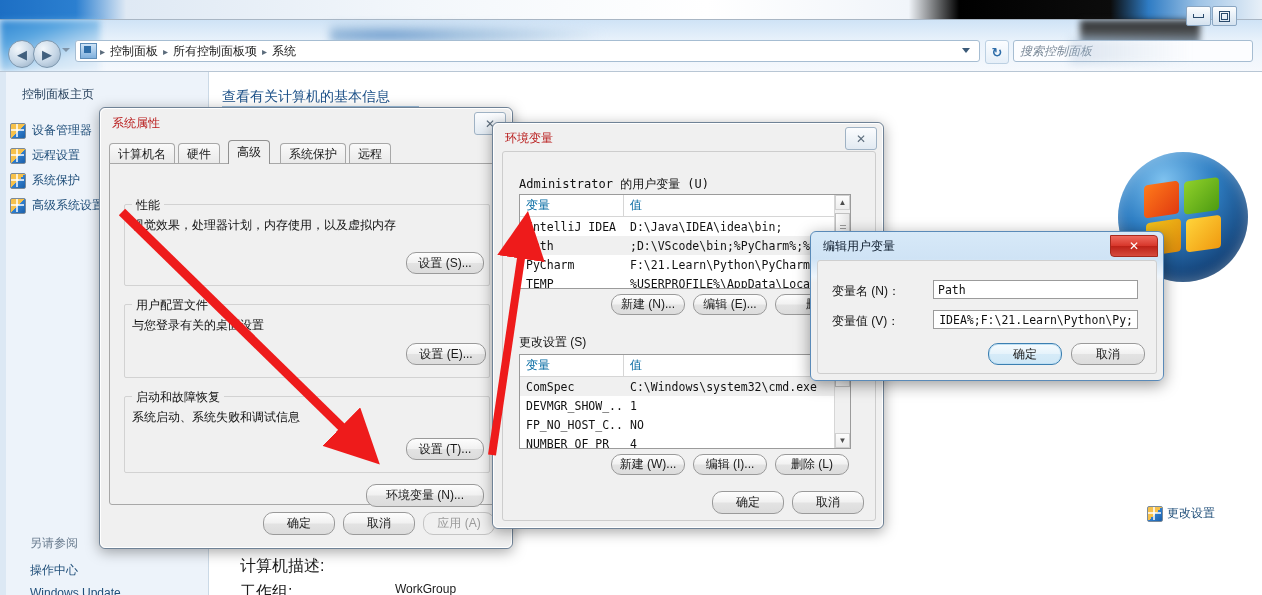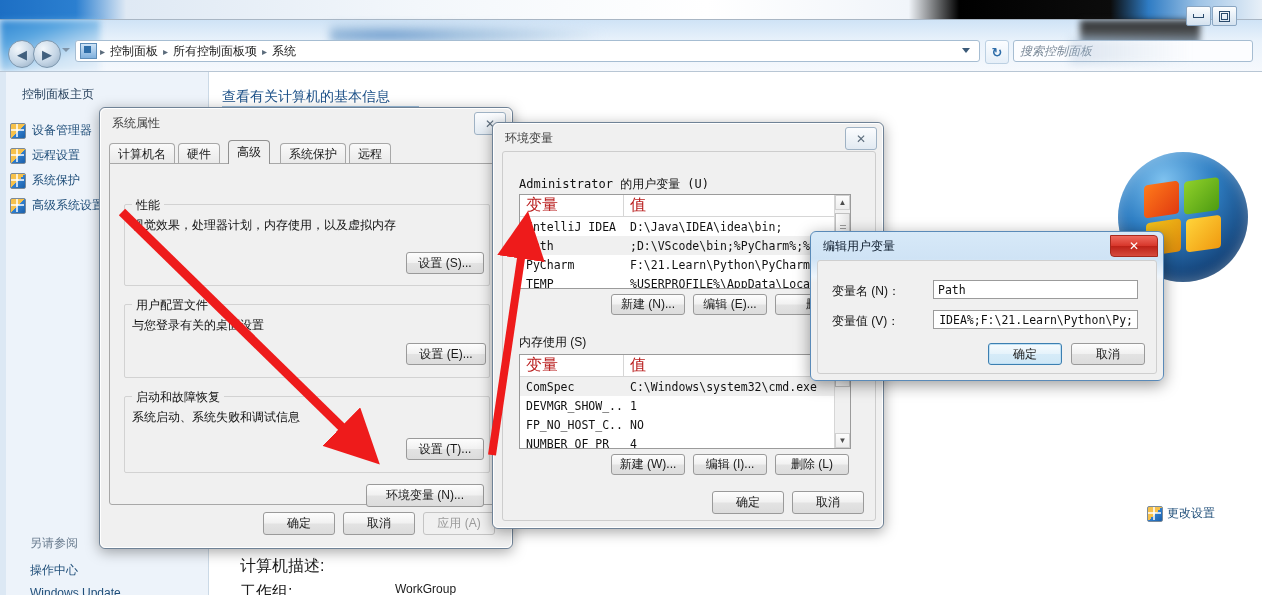--- a/index.html
+++ b/index.html
@@ -120,31 +120,31 @@
   
   .dialog{
     background:#f0f0f0;border:1px solid #6f8296;border-radius:6px;
     box-shadow:0 3px 14px rgba(0,0,0,.35);
   }
   .dialog-frame{
     position:absolute;left:0;top:0;right:0;bottom:0;border-radius:6px;
     border:1px solid #ffffff;pointer-events:none;
   }
   .dlg-title{
-    position:absolute;left:12px;top:7px;font-size:12px;color:#404040;
+    position:absolute;left:12px;top:7px;font-size:12px;color:#b91c1c;
   }
   .dlg-closebox{
     position:absolute;right:6px;top:4px;width:30px;height:21px;
     border:1px solid #9fb2c4;border-radius:3px;
     background:linear-gradient(180deg,#fbfcfe 0%,#edf2f7 55%,#e2eaf2 100%);
     display:flex;align-items:center;justify-content:center;
     color:#5d6d7d;font-size:12px;
   }
   .btn{
-    border:1px solid #9a9a9a;border-radius:3px;
+    border:1px solid #9a9a9a;border-radius:10px;
     background:linear-gradient(180deg,#fdfdfd 0%,#f1f1f1 48%,#e3e3e3 52%,#dcdcdc 100%);
     font-size:12px;color:#1a1a1a;text-align:center;
     display:flex;align-items:center;justify-content:center;
     box-sizing:border-box;
   }
   .btn.disabled{color:#9a9a9a;background:#f0f0f0;border-color:#c4c4c4;}
   .btn.default{
     border:1px solid #3c7fb1;
     box-shadow:0 0 0 1px #bfe0f4 inset;
     background:linear-gradient(180deg,#f6fbfe 0%,#e6f3fb 48%,#d6ebf8 52%,#cfe7f6 100%);
@@ -174,21 +174,21 @@
 
   
   #envvars{left:492px;top:122px;width:390px;height:405px;}
   #ev-panel{position:absolute;left:9px;top:28px;width:372px;height:368px;background:#f0f0f0;border:1px solid #cdcdcd;border-radius:3px;}
   .ev-sectitle{position:absolute;font-size:12px;color:#111;font-family:"DejaVu Sans Mono","Liberation Mono",monospace;}
   .lv{
     position:absolute;background:#fff;border:1px solid #9b9b9b;overflow:hidden;
   }
   .lv-head{
     display:flex;height:21px;border-bottom:1px solid #d6d6d6;background:#fff;
-    font-size:16px;color:#b91c1c;
+    font-size:12px;color:#0369a1;
   }
   .lv-head div{display:flex;align-items:center;padding-left:6px;box-sizing:border-box;}
   .lv-head .c1{width:104px;border-right:1px solid #d6d6d6;}
   .lv-head .c2{flex:1;}
   .lv-row{display:flex;height:19px;font-size:11.5px;color:#111;font-family:"DejaVu Sans Mono","Liberation Mono",monospace;}
   .lv-row div{display:flex;align-items:center;padding-left:6px;box-sizing:border-box;white-space:nowrap;overflow:hidden;}
   .lv-row .c1{width:104px;}
   .lv-row .c2{flex:1;}
   .lv-row.sel{background:#f0f0f0;}
   .scrollbar{
@@ -410,21 +410,21 @@
       <div class="scrollbar">
         <div class="sb-arrow">▲</div>
         <div class="sb-thumb" style="top:18px;height:30px;"></div>
       </div>
     </div>
 
     <div class="btn" style="position:absolute;left:108px;top:142px;width:74px;height:21px;">新建 (N)...</div>
     <div class="btn" style="position:absolute;left:190px;top:142px;width:74px;height:21px;">编辑 (E)...</div>
     <div class="btn" style="position:absolute;left:272px;top:142px;width:74px;height:21px;overflow:hidden;">删</div>
 
-    <div class="ev-sectitle" style="left:16px;top:182px;font-family:'Liberation Sans',sans-serif;">内存使用 (S)</div>
+    <div class="ev-sectitle" style="left:16px;top:182px;font-family:'Liberation Sans',sans-serif;">更改设置 (S)</div>
 
     <div class="lv" style="left:16px;top:202px;width:330px;height:93px;">
       <div class="lv-head">
         <div class="c1">变量</div>
         <div class="c2">值</div>
       </div>
       <div class="lv-row sel">
         <div class="c1">ComSpec</div>
         <div class="c2">C:\Windows\system32\cmd.exe</div>
       </div>

